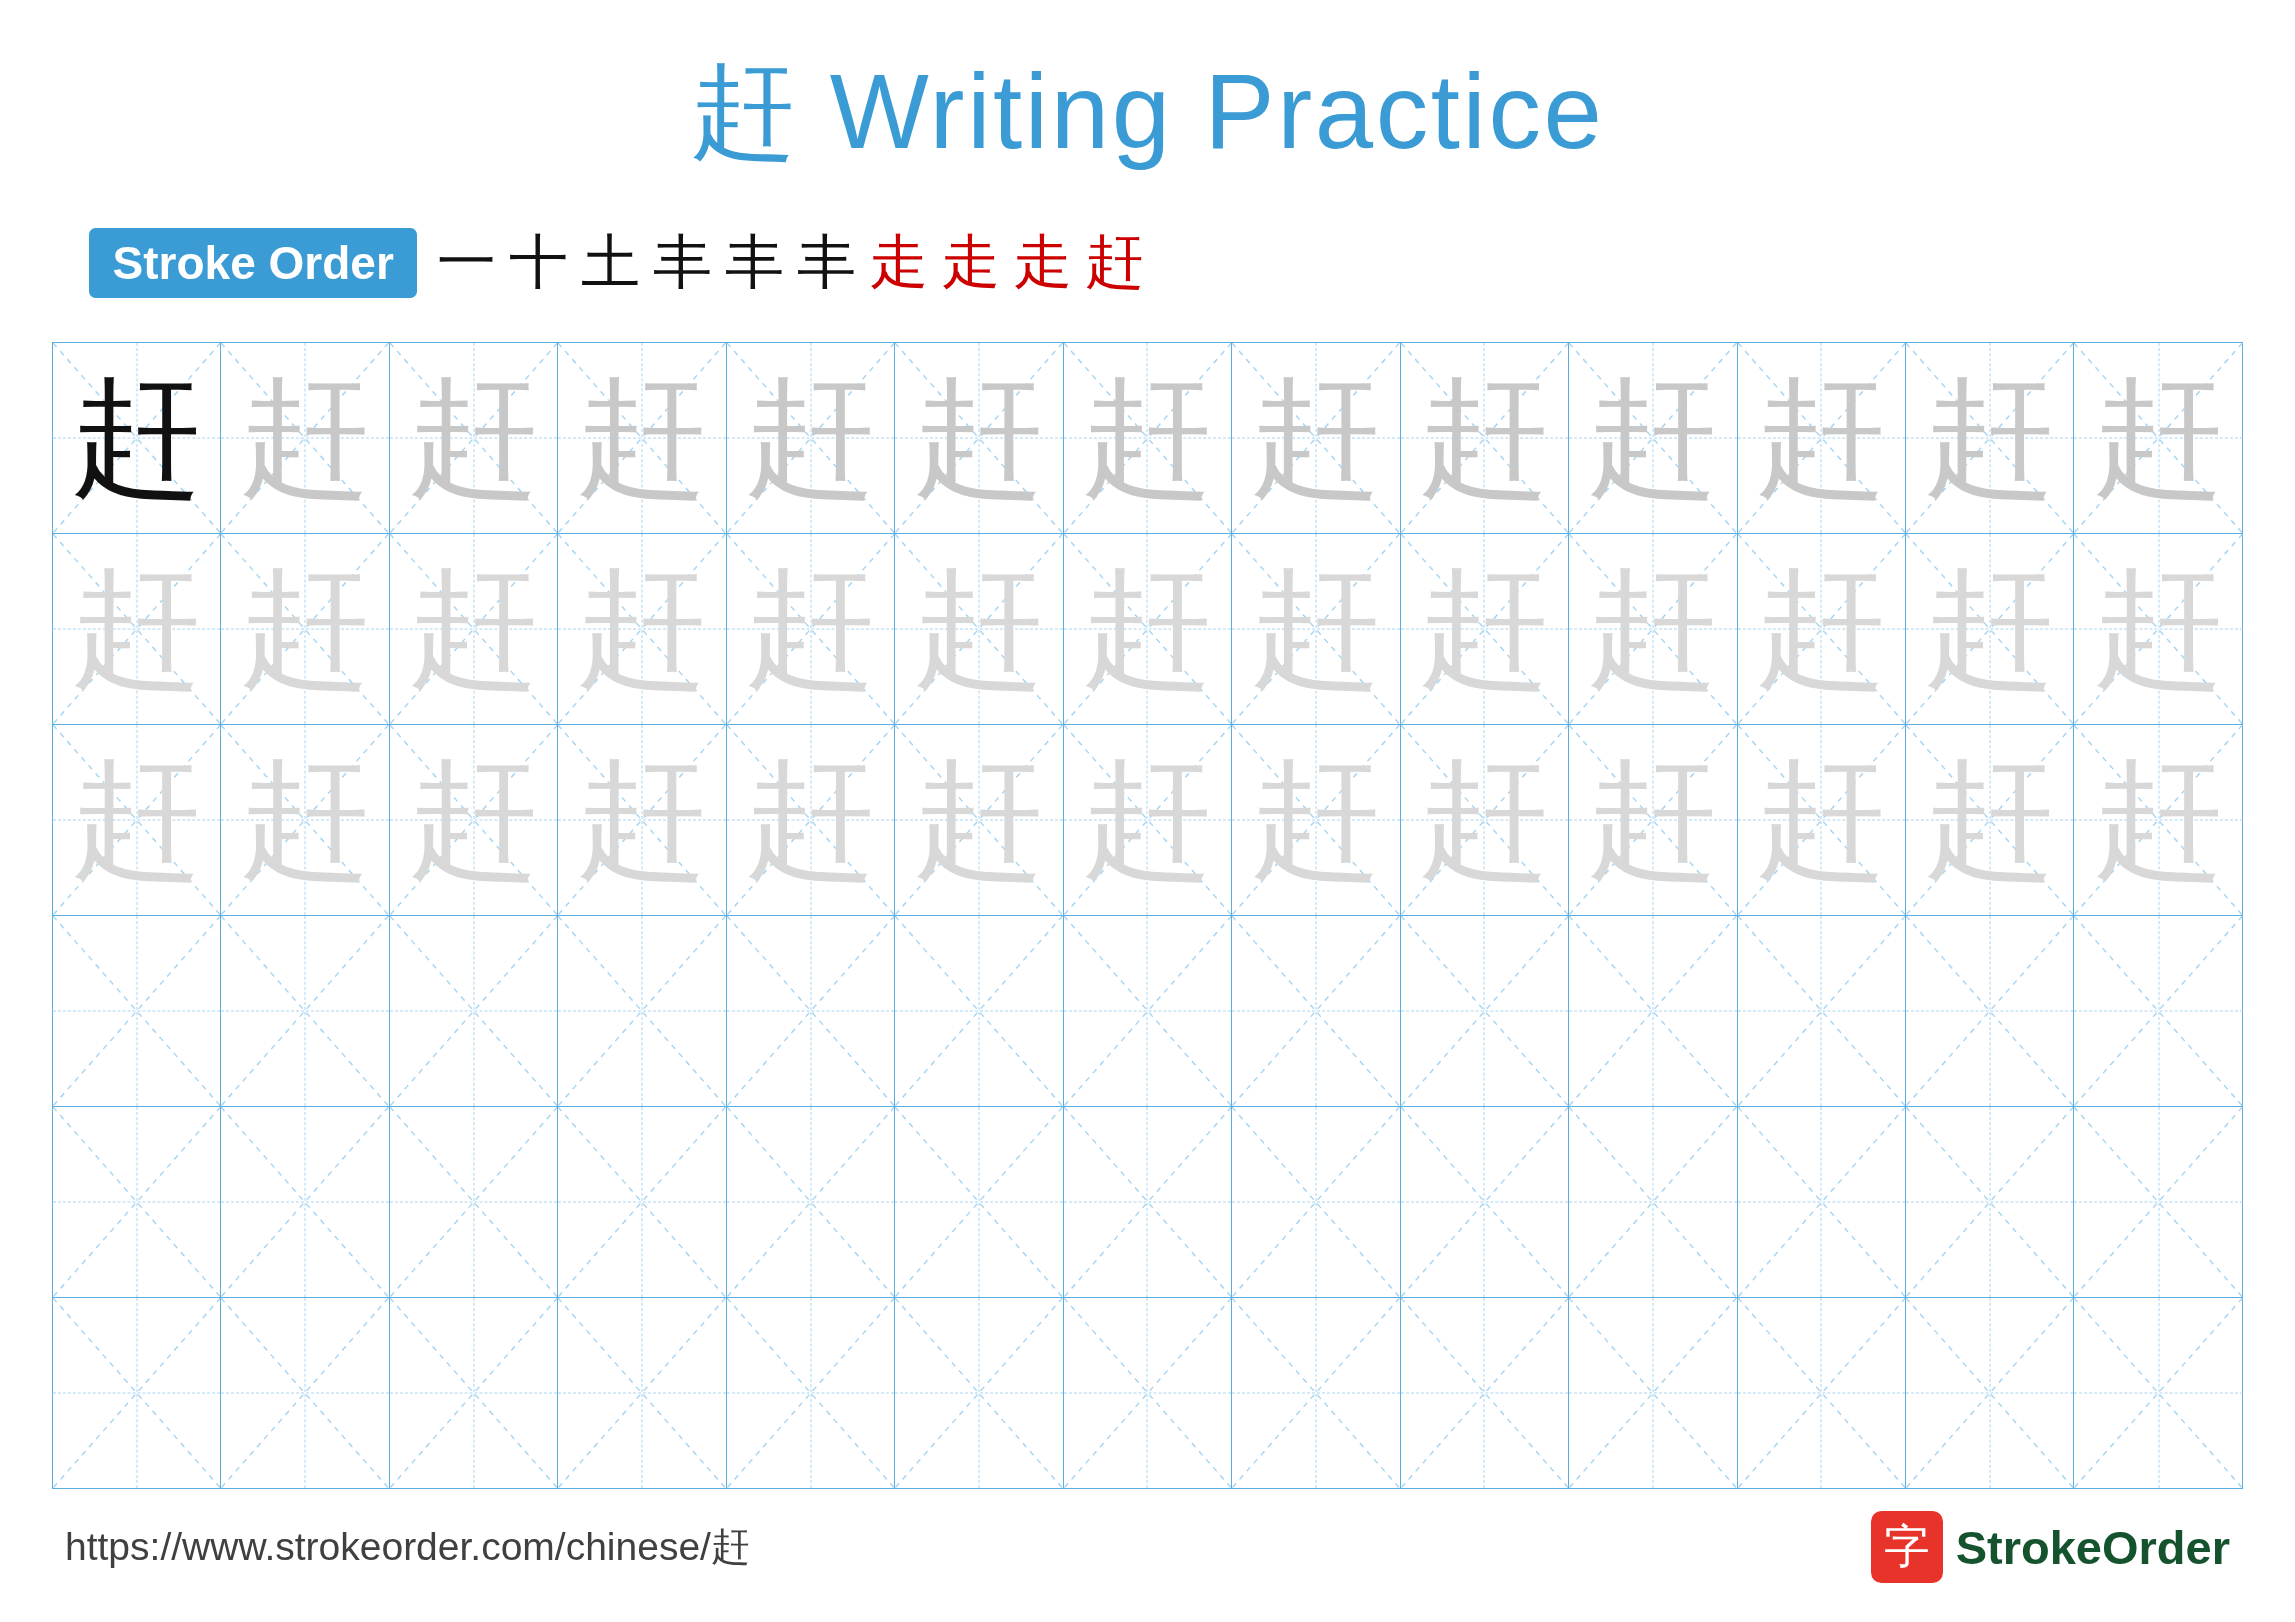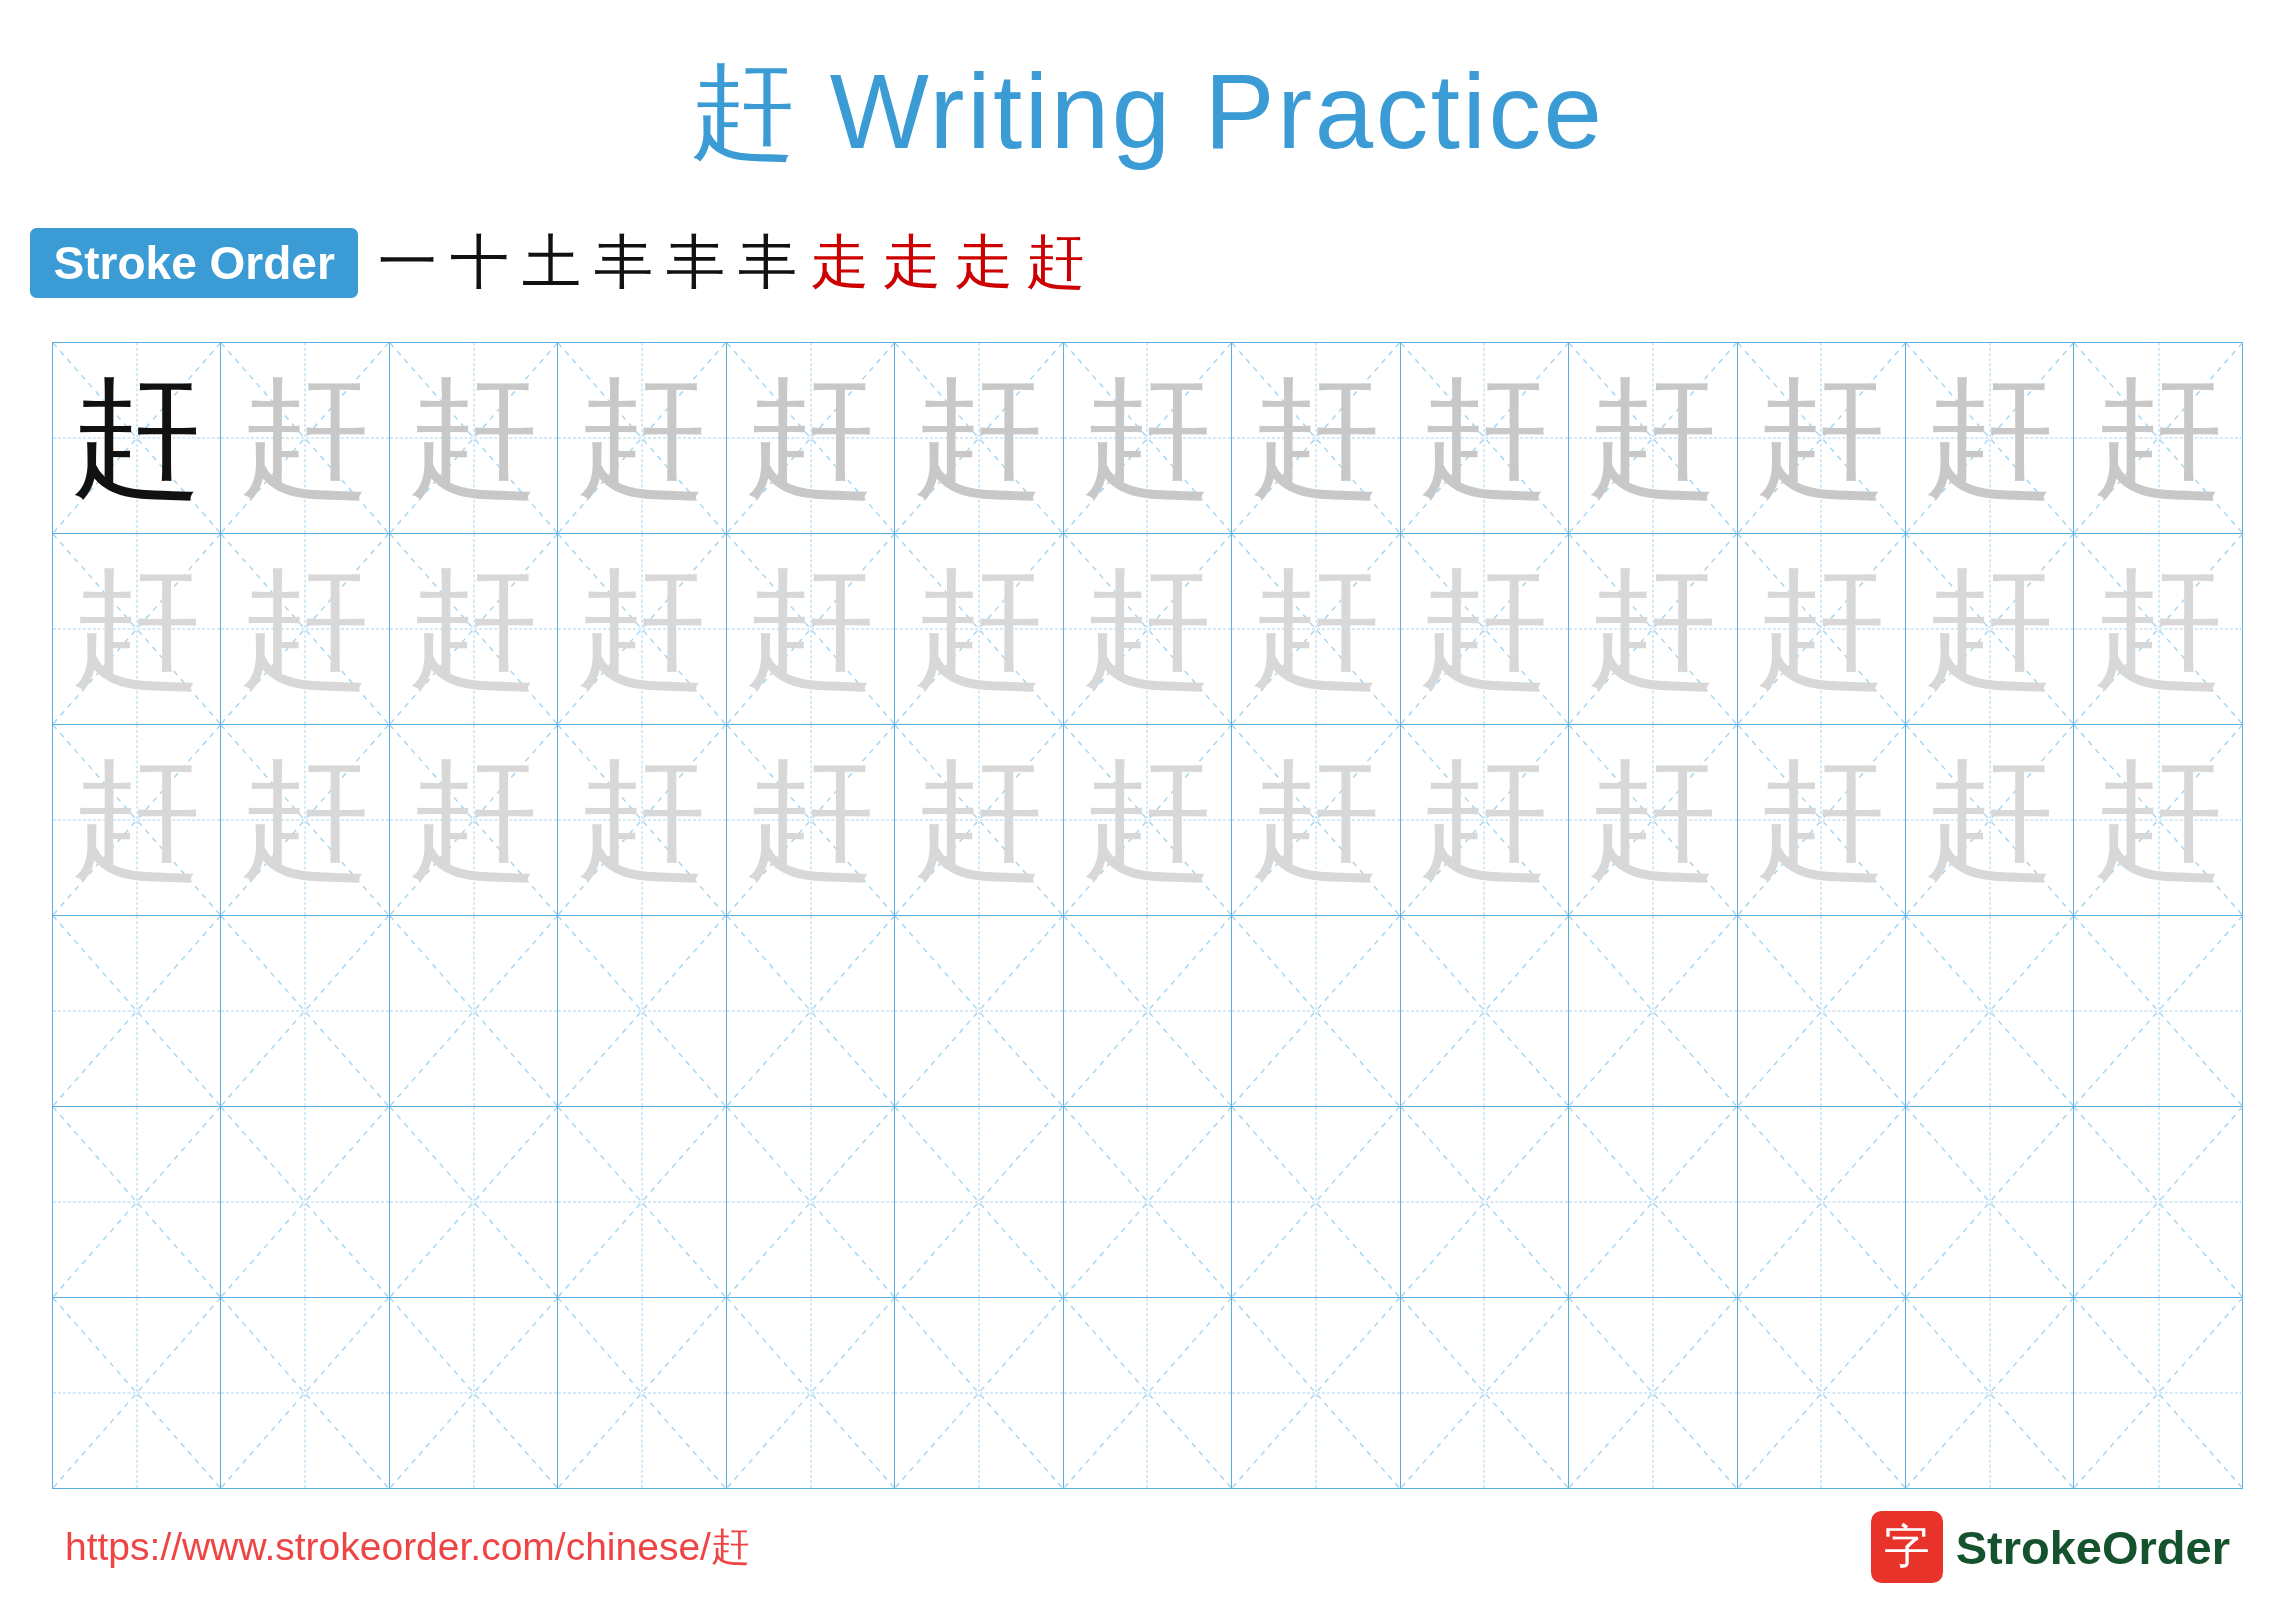--- a/index.html
+++ b/index.html
@@ -18,21 +18,21 @@
       font-size: 105px;
       color: #3a9bd5;
       font-weight: 400;
       letter-spacing: 2.6px;
       margin-bottom: 39px;
     }
 
     .stroke-order-row {
       display: flex;
       align-items: center;
-      padding-left: 30px;
+      padding-left: 89px;
       margin-bottom: 39px;
       gap: 19.6px;
     }
 
     .stroke-order-badge {
       background: #3a9bd5;
       color: white;
       font-size: 46px;
       font-weight: bold;
       padding: 7.9px 23.6px;
@@ -142,21 +142,21 @@
       position: absolute;
       bottom: 39px;
       left: 65px;
       right: 65px;
       display: flex;
       align-items: center;
       justify-content: space-between;
     }
 
     .footer-url {
-      color: #ef4444;
+      color: #404040;
       font-size: 39px;
     }
 
     .footer-logo {
       display: flex;
       align-items: center;
       gap: 13px;
     }
 
     .logo-icon {

